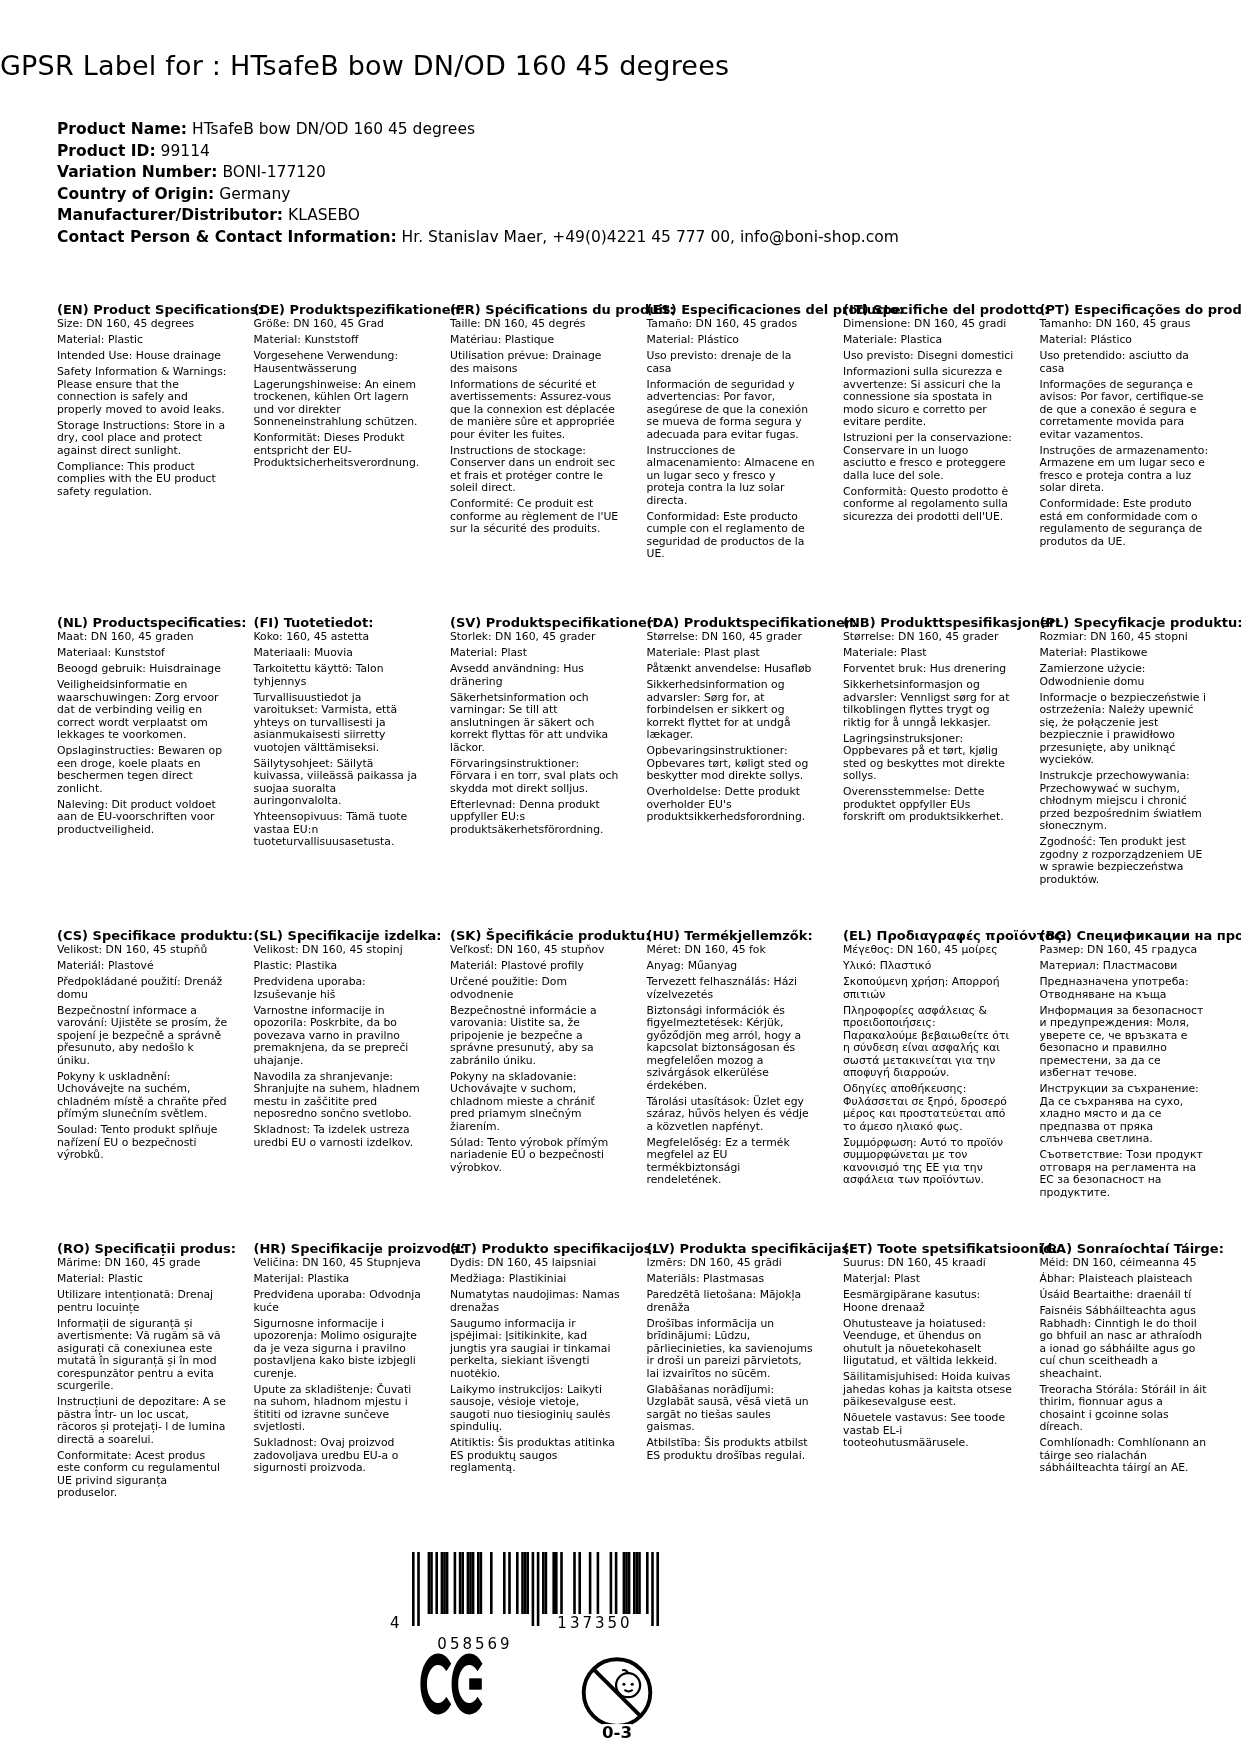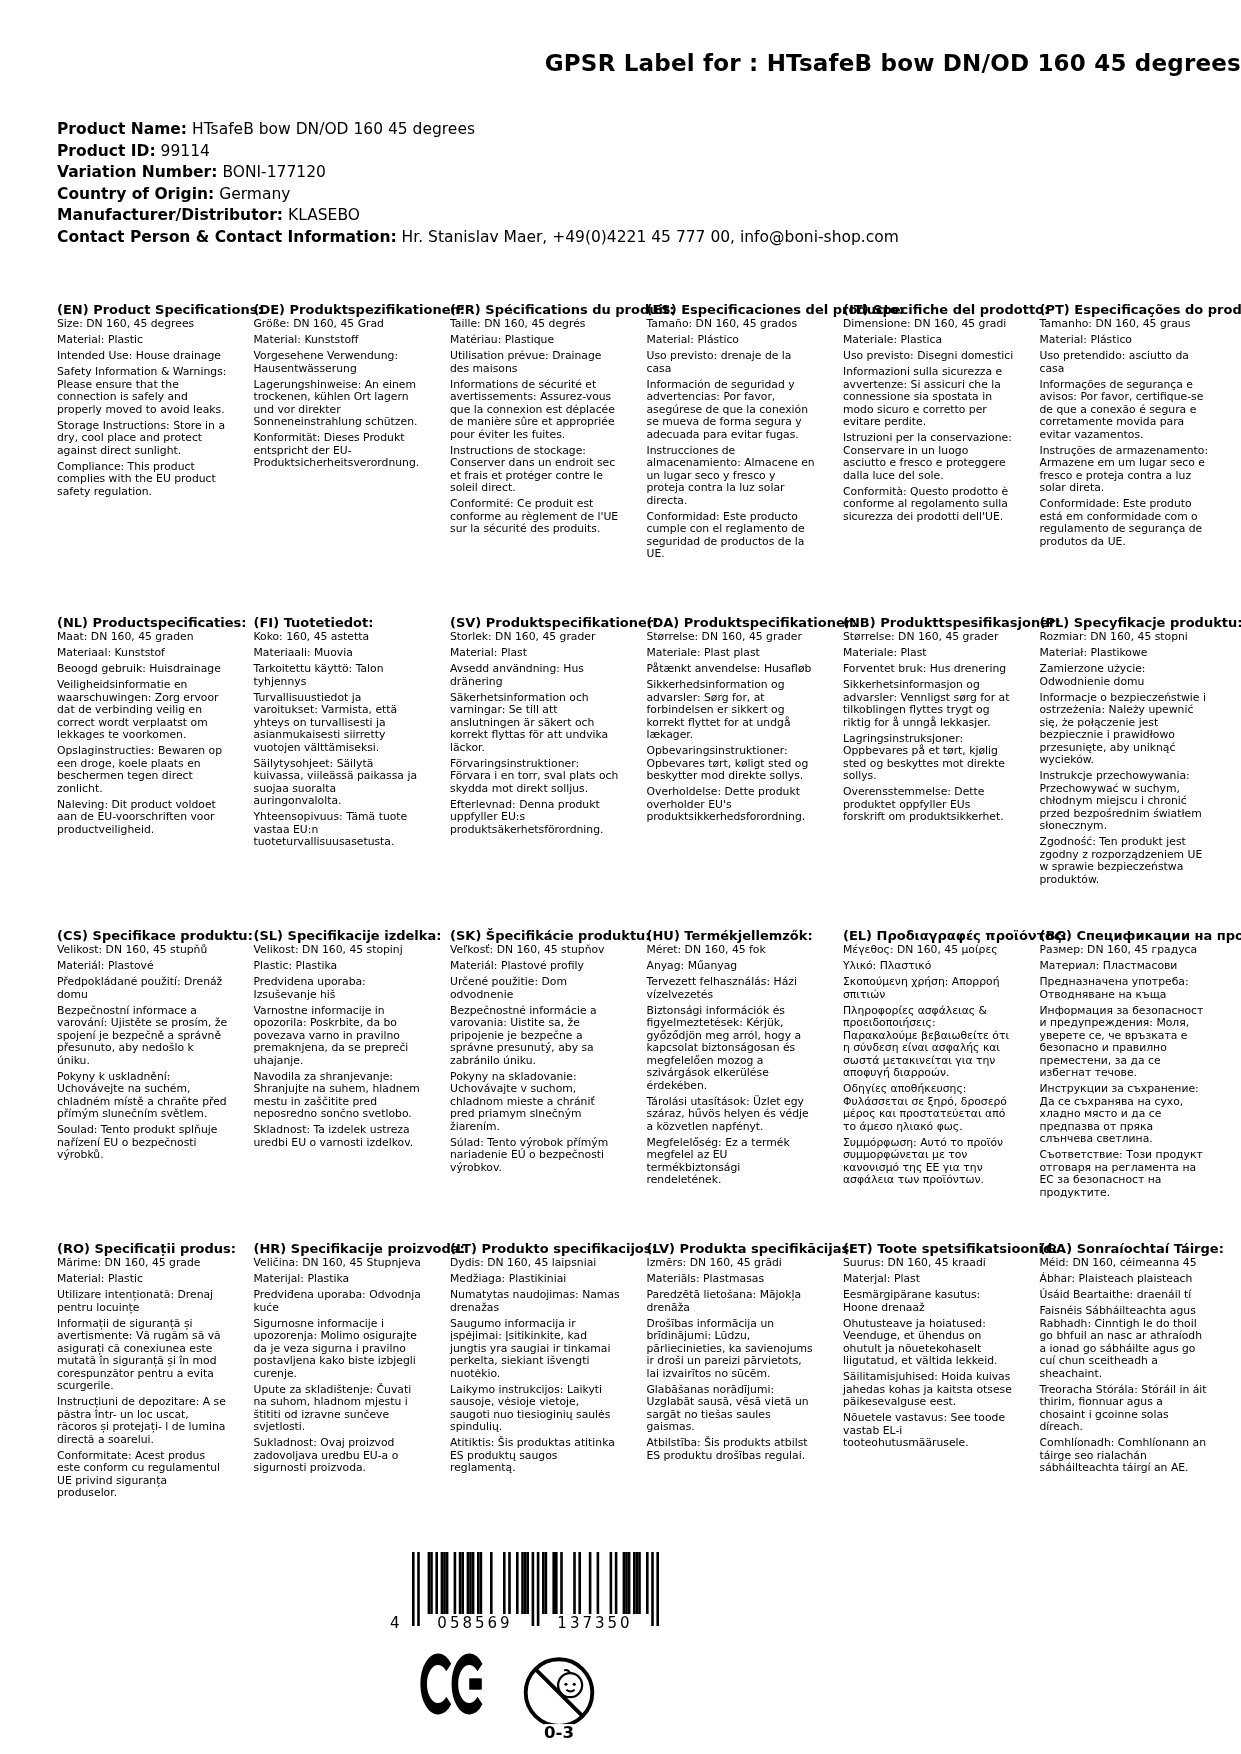--- a/index.html
+++ b/index.html
@@ -1,40 +1,40 @@
 <!DOCTYPE html>
 <html><head>
 <meta charset="utf-8">
 <style>
   * { margin:0; padding:0; box-sizing:border-box; }
   html,body { width:1241px; height:1754px; background:#ffffff; overflow:hidden; }
   body { font-family:"DejaVu Sans", sans-serif; color:#000; position:relative; }
 
-  .title { position:absolute; top:50px; left:0; width:100%; text-align:right;
-           font-size:23px; font-weight:bold; letter-spacing:.2px; }
+  .title { position:absolute; top:50px; left:0; width:100%; text-align:left;
+           font-size:27px; font-weight:normal; letter-spacing:.2px; }
 
   .product-info { position:absolute; left:57px; top:119px; font-size:15.5px; line-height:21.6px; }
   .product-info b { font-weight:bold; }
 
   .lang-grid { position:absolute; left:57px; top:303px; display:grid;
                grid-template-columns:repeat(6,196.5px); grid-auto-rows:313px; }
   .lang-block { padding-right:26px; }
   .lang-block .hdr { font-size:13px; font-weight:bold; white-space:nowrap;
                      line-height:13px; margin-bottom:2px; }
   .lang-block p { font-size:10.8px; line-height:12.5px; margin:0 0 3.5px 0; }
 
   .barcode { position:absolute; left:390px; top:1552px; width:290px; height:100px; }
   #barcode-svg { position:absolute; left:22px; top:0; }
   #barcode-svg rect { fill:#000; }
   .bc-num { position:absolute; top:62px; font-size:15px; letter-spacing:3px; }
   .bc-first { left:0; }
-  .bc-g1 { left:32px; width:106px; text-align:center; }
+  .bc-g1 { left:32px; width:106px; text-align:center;margin-top:21px; }
   .bc-g2 { left:152px; width:106px; text-align:center; }
 
-  .marks { position:absolute; left:420px; top:1653px; display:flex; align-items:flex-start; gap:36px; }
+  .marks { position:absolute; left:420px; top:1653px; display:flex; align-items:flex-start; gap:94px; }
   .ce { width:66px; height:62px; }
   .ce path { fill:none; stroke:#000; stroke-width:11; }
   .age { width:74px; height:94px; }
   .age .ring  { fill:none; stroke:#000; stroke-width:4.2; }
   .age .slash { stroke:#000; stroke-width:4.2; }
   .age .head  { fill:none; stroke:#000; stroke-width:2.4; }
   .age .eye   { fill:#000; stroke:none; }
   .age .mouth, .age .curl { fill:none; stroke:#000; stroke-width:2; }
   .age .agebox { fill:#fff; stroke:none; }
   .age .agetext { fill:#000; font-family:"DejaVu Sans", sans-serif; font-size:18px; font-weight:bold; }

